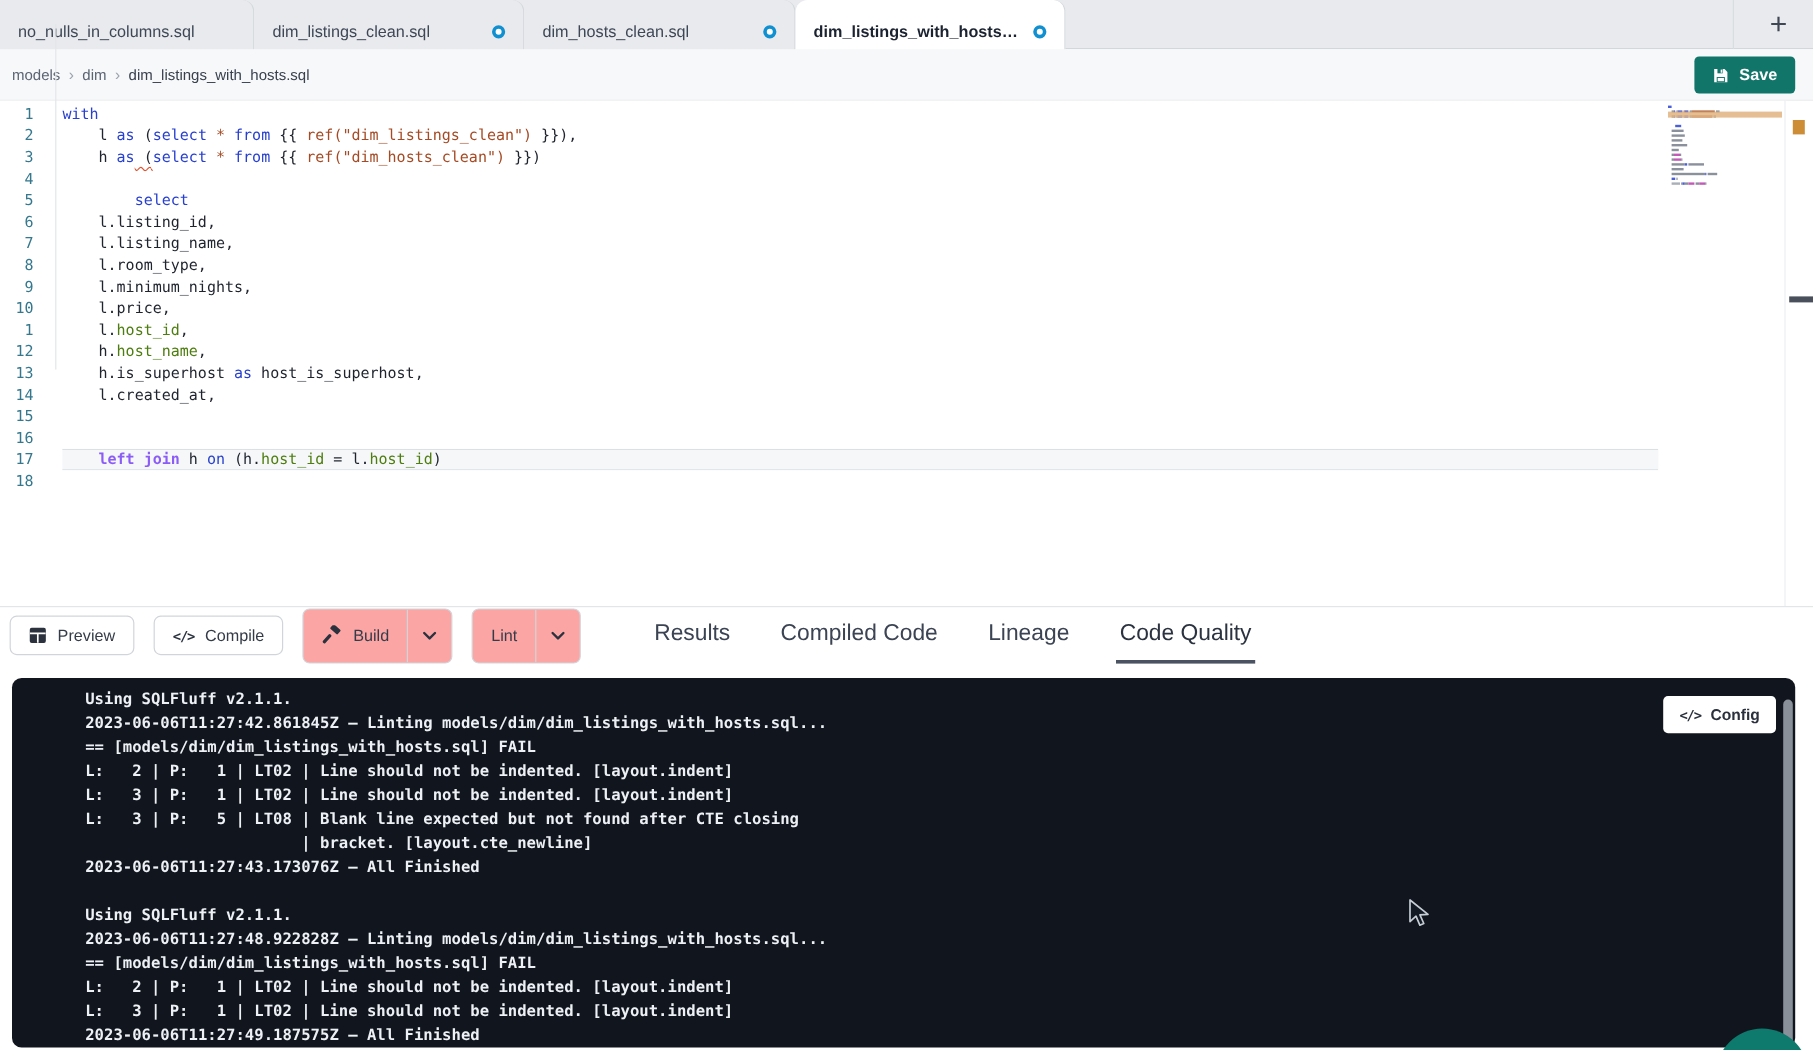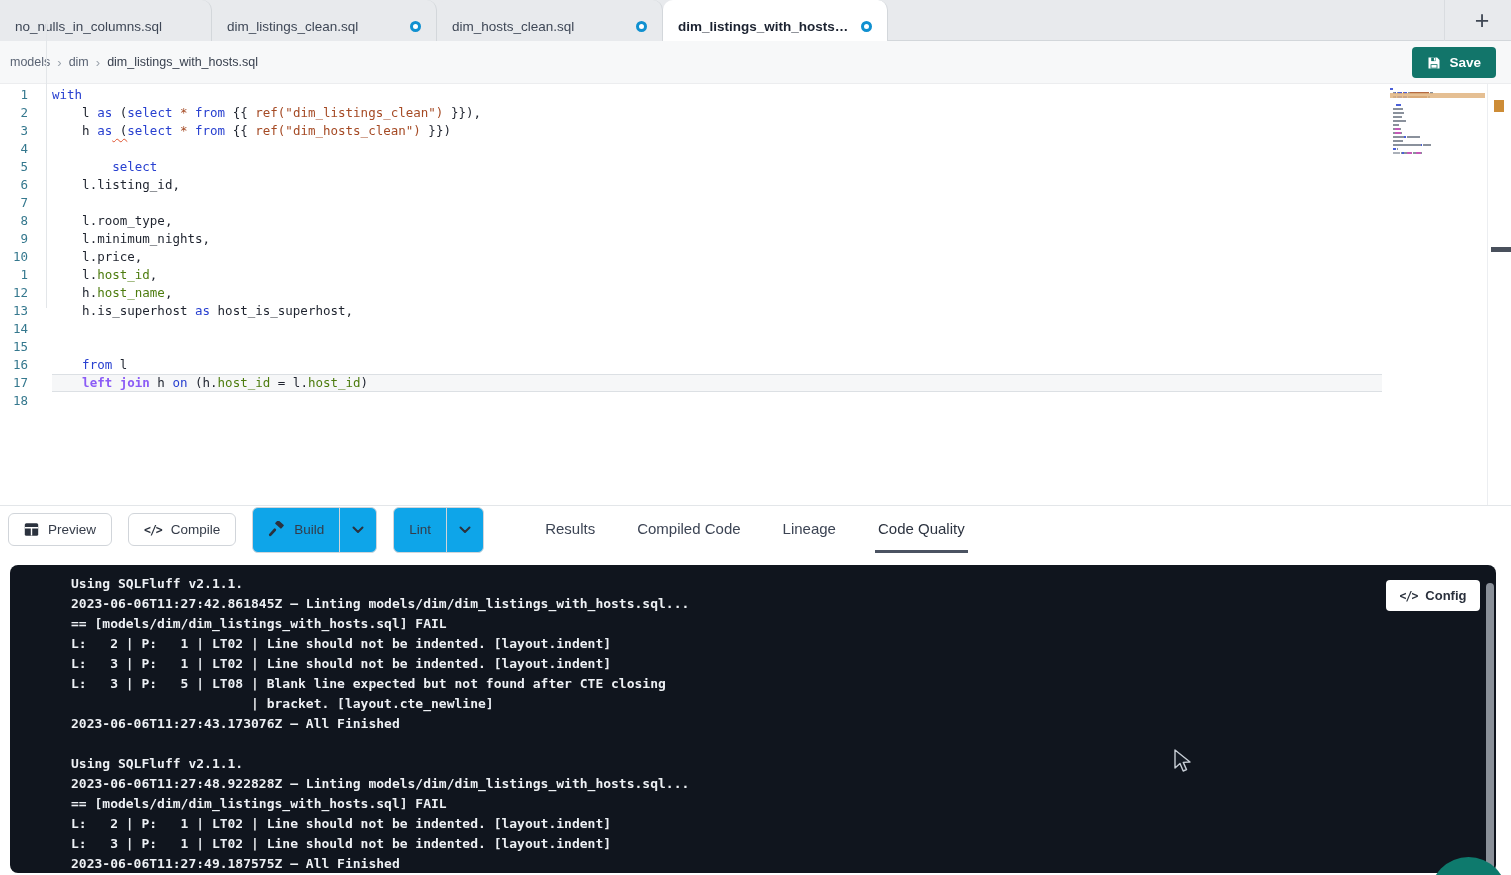--- a/index.html
+++ b/index.html
@@ -55,28 +55,28 @@
   .mark-orange{position:absolute;left:1494px;top:100px;width:10px;height:12px;background:#cd8c36;}
   .mark-dark{position:absolute;left:1491px;top:247px;width:20px;height:5px;background:#49505c;}
 
   
   .toolbar{position:absolute;top:505px;left:0;right:0;height:48px;background:#fff;border-top:1px solid #e3e6e9;
        display:flex;align-items:center;padding-left:8px;box-sizing:border-box;}
   .btn{height:33px;border:1px solid #d1d5da;border-radius:6px;background:#fff;display:inline-flex;align-items:center;
        gap:9px;padding:0 15px;font-size:13.5px;font-weight:500;color:#353c49;margin-right:16px;
        font-family:"Liberation Sans",sans-serif;cursor:pointer;box-sizing:border-box;}
   .split{display:inline-flex;border:1px solid #d1d5da;border-radius:6px;height:46px;margin-right:16px;
-       box-sizing:border-box;background:#0ea5e9;overflow:hidden;}
+       box-sizing:border-box;background:#fca5a5;overflow:hidden;}
   .split .main{display:inline-flex;align-items:center;gap:9px;padding:0 15px;font-size:13.5px;font-weight:500;
        color:#353c49;border-right:1px solid #d1d5da;cursor:pointer;}
   .split .chev{display:inline-flex;align-items:center;justify-content:center;width:36px;cursor:pointer;}
   .code-glyph{font-family:"DejaVu Sans Mono",monospace;font-size:11.5px;font-weight:700;color:#2b323e;letter-spacing:-1px;}
 
   .ptabs{display:flex;margin-left:42px;height:47px;}
-  .ptab{display:flex;align-items:center;padding:0 3px;margin-right:36px;font-size:15px;color:#3c4454;
+  .ptab{display:flex;align-items:center;padding:0 3px;margin-right:36px;font-size:19px;color:#3c4454;
        border-bottom:3px solid transparent;box-sizing:border-box;cursor:pointer;}
   .ptab.active{border-bottom-color:#4b5362;font-weight:500;color:#2c3340;}
 
   
   .terminal{position:absolute;left:10px;top:565px;width:1486px;height:308px;background:#10151e;border-radius:8px;
        padding:9px 0 0 17px;box-sizing:border-box;font-family:"DejaVu Sans Mono",monospace;font-size:13px;
        font-weight:700;color:#edf0f4;overflow:hidden;}
   .tline{white-space:pre;height:20px;line-height:20px;margin-left:44px;}
   .config-btn{position:absolute;left:1386px;top:580px;width:94px;height:31px;background:#fff;border:none;border-radius:4px;
        display:flex;align-items:center;justify-content:center;gap:8px;font-size:13px;font-weight:600;color:#2a303c;
@@ -110,21 +110,21 @@
       </div>
     <div class="tab-filler">
       <div class="filler-divider"></div>
       <button class="new-tab-btn">
         <span>+</span>
       </button>
     </div>
   </div>
 
   <div class="crumbbar">
-    <div style="display:flex;align-items:center;">
+    <div style="display:flex;align-items:flex-end;">
         <span class="crumb">models</span>
         <span class="crumb-sep">›</span>
         <span class="crumb">dim</span>
         <span class="crumb-sep">›</span>
         <span class="crumb last">dim_listings_with_hosts.sql</span>
       </div>
   </div>
   <button class="save-btn">
     <span style="display:inline-flex;">
       <svg width="14" height="14" viewBox="0 0 14 14">
@@ -139,30 +139,30 @@
   </button>
 
   <div class="editor">
     <div>
         <div class="line"><span class="gutter">1</span><span class="code"><span class="tok-kw">with</span></span></div>
         <div class="line"><span class="gutter">2</span><span class="code"><span class="tok-pl">    l </span><span class="tok-kw">as</span><span class="tok-pl"> (</span><span class="tok-kw">select</span><span class="tok-pl"> </span><span class="tok-st">*</span><span class="tok-pl"> </span><span class="tok-kw">from</span><span class="tok-pl"> {{ </span><span class="tok-st">ref("dim_listings_clean")</span><span class="tok-pl"> }}),</span></span></div>
         <div class="line"><span class="gutter">3</span><span class="code"><span class="tok-pl">    h </span><span class="tok-kw">as</span><span class="tok-sq"> (</span><span class="tok-kw">select</span><span class="tok-pl"> </span><span class="tok-st">*</span><span class="tok-pl"> </span><span class="tok-kw">from</span><span class="tok-pl"> {{ </span><span class="tok-st">ref("dim_hosts_clean")</span><span class="tok-pl"> }})</span></span></div>
         <div class="line"><span class="gutter">4</span><span class="code"></span></div>
         <div class="line"><span class="gutter">5</span><span class="code"><span class="tok-pl">        </span><span class="tok-kw">select</span></span></div>
         <div class="line"><span class="gutter">6</span><span class="code"><span class="tok-pl">    l.listing_id,</span></span></div>
-        <div class="line"><span class="gutter">7</span></div>
+        <div class="line"><span class="gutter">7</span><span class="code"><span class="tok-pl">    l.listing_name,</span></span></div>
         <div class="line"><span class="gutter">8</span><span class="code"><span class="tok-pl">    l.room_type,</span></span></div>
         <div class="line"><span class="gutter">9</span><span class="code"><span class="tok-pl">    l.minimum_nights,</span></span></div>
         <div class="line"><span class="gutter">10</span><span class="code"><span class="tok-pl">    l.price,</span></span></div>
         <div class="line"><span class="gutter">1</span><span class="code"><span class="tok-pl">    l.</span><span class="tok-mg">host_id</span><span class="tok-pl">,</span></span></div>
         <div class="line"><span class="gutter">12</span><span class="code"><span class="tok-pl">    h.</span><span class="tok-mg">host_name</span><span class="tok-pl">,</span></span></div>
         <div class="line"><span class="gutter">13</span><span class="code"><span class="tok-pl">    h.is_superhost </span><span class="tok-kw">as</span><span class="tok-pl"> host_is_superhost,</span></span></div>
-        <div class="line"><span class="gutter">14</span></div>
+        <div class="line"><span class="gutter">14</span><span class="code"><span class="tok-pl">    l.created_at,</span></span></div>
         <div class="line"><span class="gutter">15</span></div>
-        <div class="line"><span class="gutter">16</span><span class="code"><span class="tok-pl">    </span><span class="tok-kw">from</span><span class="tok-pl"> l</span></span></div>
+        <div class="line"><span class="gutter">16</span></div>
         <div class="line current"><span class="gutter">17</span><span class="code"><span class="tok-pl">    </span><span class="tok-gr">left join</span><span class="tok-pl"> h </span><span class="tok-kw">on</span><span class="tok-pl"> (h.</span><span class="tok-mg">host_id</span><span class="tok-pl"> = l.</span><span class="tok-mg">host_id</span><span class="tok-pl">)</span></span></div>
         <div class="line"><span class="gutter">18</span><span class="code"></span></div>
       </div>
   </div>
   <div class="indent-guide"></div>
 
   <div class="minimap">
     <div>
         <div class="mrow">
           <span style="width: 3px; background: rgb(74, 95, 216);"></span>

